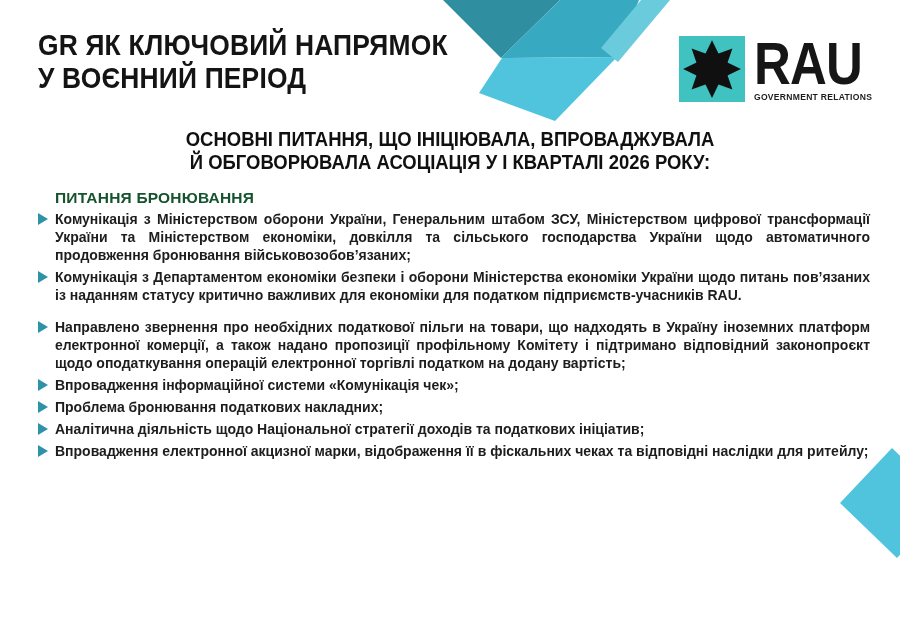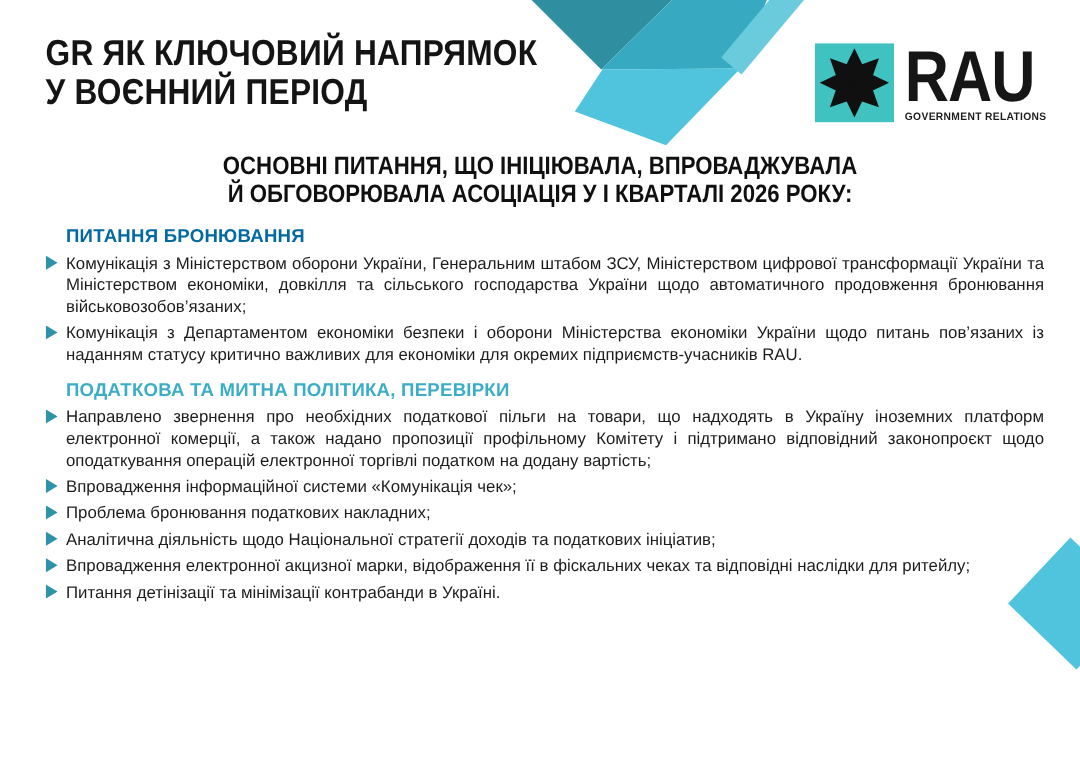--- a/index.html
+++ b/index.html
@@ -34,21 +34,21 @@
     transform:scaleX(0.88);
   }
 
   .content { position:absolute; left:38px; top:190px; width:832px; }
   .section { margin:0; }
   .section + .section { margin-top:14px; }
   .section-title {
     font-size:15.5px; font-weight:700; letter-spacing:0.2px;
     margin:0 0 5px 17px; line-height:15px;
   }
-  ul.bullets { list-style:none; margin:0; padding:0; }
+  ul.bullets { list-style:none; margin:0; padding:0;font-weight:bold; }
   ul.bullets li { display:flex; margin:0 0 4px 0; }
   .arrow {
     flex:0 0 10px; width:10px; height:12px; margin:3px 7px 0 0;
     clip-path:polygon(0 0, 100% 50%, 0 100%);
   }
   .bullet-text {
     flex:1; font-size:14px; line-height:18px; color:#1d1d1d;
     text-align:justify;
   }
 </style>
@@ -89,35 +89,34 @@
 </div>
 
 <div class="subtitle">
   <div>ОСНОВНІ ПИТАННЯ, ЩО ІНІЦІЮВАЛА, ВПРОВАДЖУВАЛА</div>
   <div>Й ОБГОВОРЮВАЛА АСОЦІАЦІЯ У І КВАРТАЛІ 2026 РОКУ:</div>
 </div>
 
 <div class="content">
 
   <div class="section">
-    <h2 class="section-title teal-text" style="color: #0369a1;">ПИТАННЯ БРОНЮВАННЯ</h2>
+    <h2 class="section-title teal-text" style="color: #14532d;">ПИТАННЯ БРОНЮВАННЯ</h2>
     <ul class="bullets">
       <li>
         <span class="arrow teal-arrow" style="background: rgb(46, 147, 168);"></span>
         <div class="bullet-text">Комунікація з Міністерством оборони України, Генеральним штабом ЗСУ, Міністерством цифрової трансформації України та Міністерством економіки, довкілля та сільського господарства України щодо автоматичного продовження бронювання військовозобов’язаних;</div>
       </li>
       <li>
         <span class="arrow teal-arrow" style="background: rgb(46, 147, 168);"></span>
-        <div class="bullet-text">Комунікація з Департаментом економіки безпеки і оборони Міністерства економіки України щодо питань пов’язаних із наданням статусу критично важливих для економіки для окремих підприємств-учасників RAU.</div>
+        <div class="bullet-text">Комунікація з Департаментом економіки безпеки і оборони Міністерства економіки України щодо питань пов’язаних із наданням статусу критично важливих для економіки для податком підприємств-учасників RAU.</div>
       </li>
     </ul>
   </div>
 
   <div class="section">
-    <h2 class="section-title teal-text" style="color: rgb(59, 174, 198);">ПОДАТКОВА ТА МИТНА ПОЛІТИКА, ПЕРЕВІРКИ</h2>
     <ul class="bullets">
       <li>
         <span class="arrow teal-arrow" style="background: rgb(46, 147, 168);"></span>
         <div class="bullet-text">Направлено звернення про необхідних податкової пільги на товари, що надходять в Україну іноземних платформ електронної комерції, а також надано пропозиції профільному Комітету і підтримано відповідний законопроєкт щодо оподаткування операцій електронної торгівлі податком на додану вартість;</div>
       </li>
       <li>
         <span class="arrow teal-arrow" style="background: rgb(46, 147, 168);"></span>
         <div class="bullet-text">Впровадження інформаційної системи «Комунікація чек»;</div>
       </li>
       <li>
@@ -125,20 +124,16 @@
         <div class="bullet-text">Проблема бронювання податкових накладних;</div>
       </li>
       <li>
         <span class="arrow teal-arrow" style="background: rgb(46, 147, 168);"></span>
         <div class="bullet-text">Аналітична діяльність щодо Національної стратегії доходів та податкових ініціатив;</div>
       </li>
       <li>
         <span class="arrow teal-arrow" style="background: rgb(46, 147, 168);"></span>
         <div class="bullet-text">Впровадження електронної акцизної марки, відображення її в фіскальних чеках та відповідні наслідки для ритейлу;</div>
       </li>
-      <li>
-        <span class="arrow teal-arrow" style="background: rgb(46, 147, 168);"></span>
-        <div class="bullet-text">Питання детінізації та мінімізації контрабанди в Україні.</div>
-      </li>
     </ul>
   </div>
 
 </div>
 
 </body></html>

